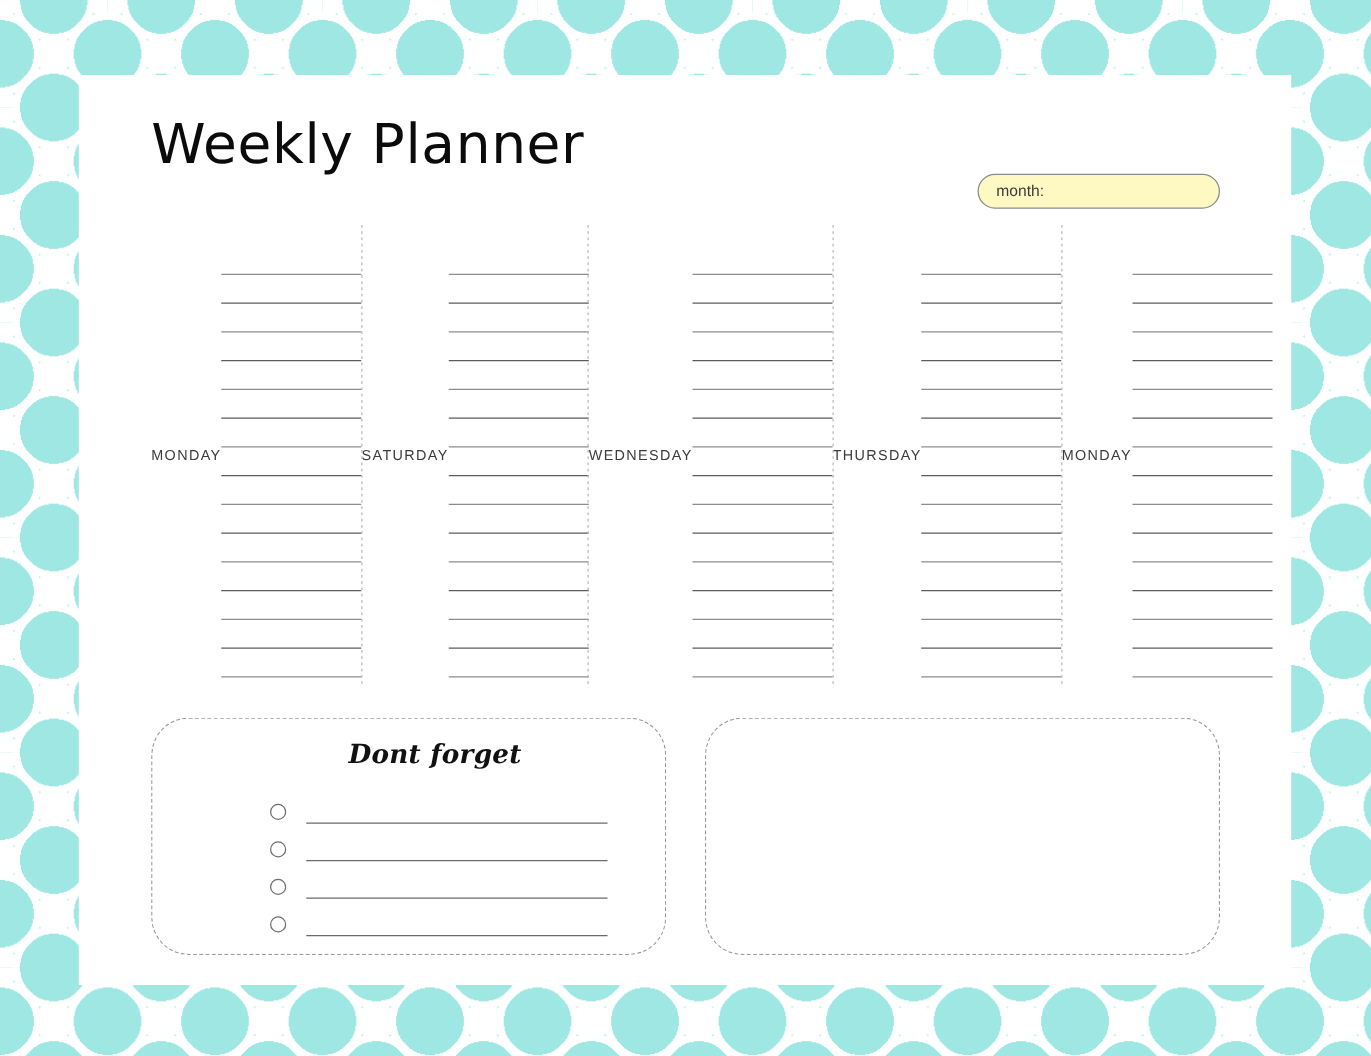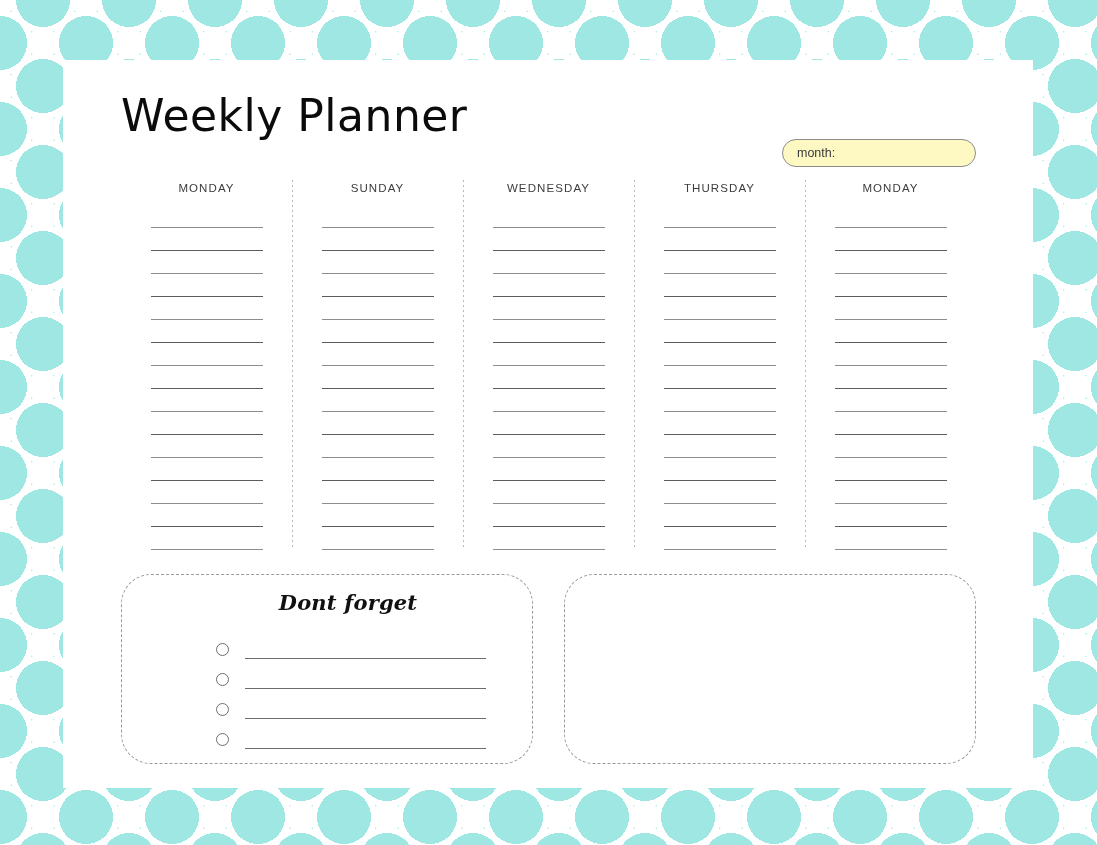--- a/index.html
+++ b/index.html
@@ -94,21 +94,21 @@
   .week {
     position: relative;
     margin-top: 12px;
     height: 370px;
     display: flex;
   }
   .daycol {
     position: relative;
     flex: 1 1 0;
     display: flex;
-    flex-direction: column;
+    flex-direction: row;
     align-items: center;
   }
   .daycol + .daycol::before {
     content: "";
     position: absolute;
     left: -0.5px;
     top: 0;
     bottom: 0;
     width: 1px;
     background-image: linear-gradient(to bottom, #b9b9b9 0 2px, transparent 2px 5px);
@@ -217,21 +217,21 @@
               <div class="wline alt"></div>
               <div class="wline"></div>
               <div class="wline alt"></div>
               <div class="wline"></div>
               <div class="wline alt"></div>
               <div class="wline"></div>
               <div class="wline alt"></div>
             </div>
           </div>
           <div class="daycol">
-            <div class="day-name">SUNDAY</div>
+            <div class="day-name">SATURDAY</div>
             <div class="lines">
               <div class="wline alt"></div>
               <div class="wline"></div>
               <div class="wline alt"></div>
               <div class="wline"></div>
               <div class="wline alt"></div>
               <div class="wline"></div>
               <div class="wline alt"></div>
               <div class="wline"></div>
               <div class="wline alt"></div>

